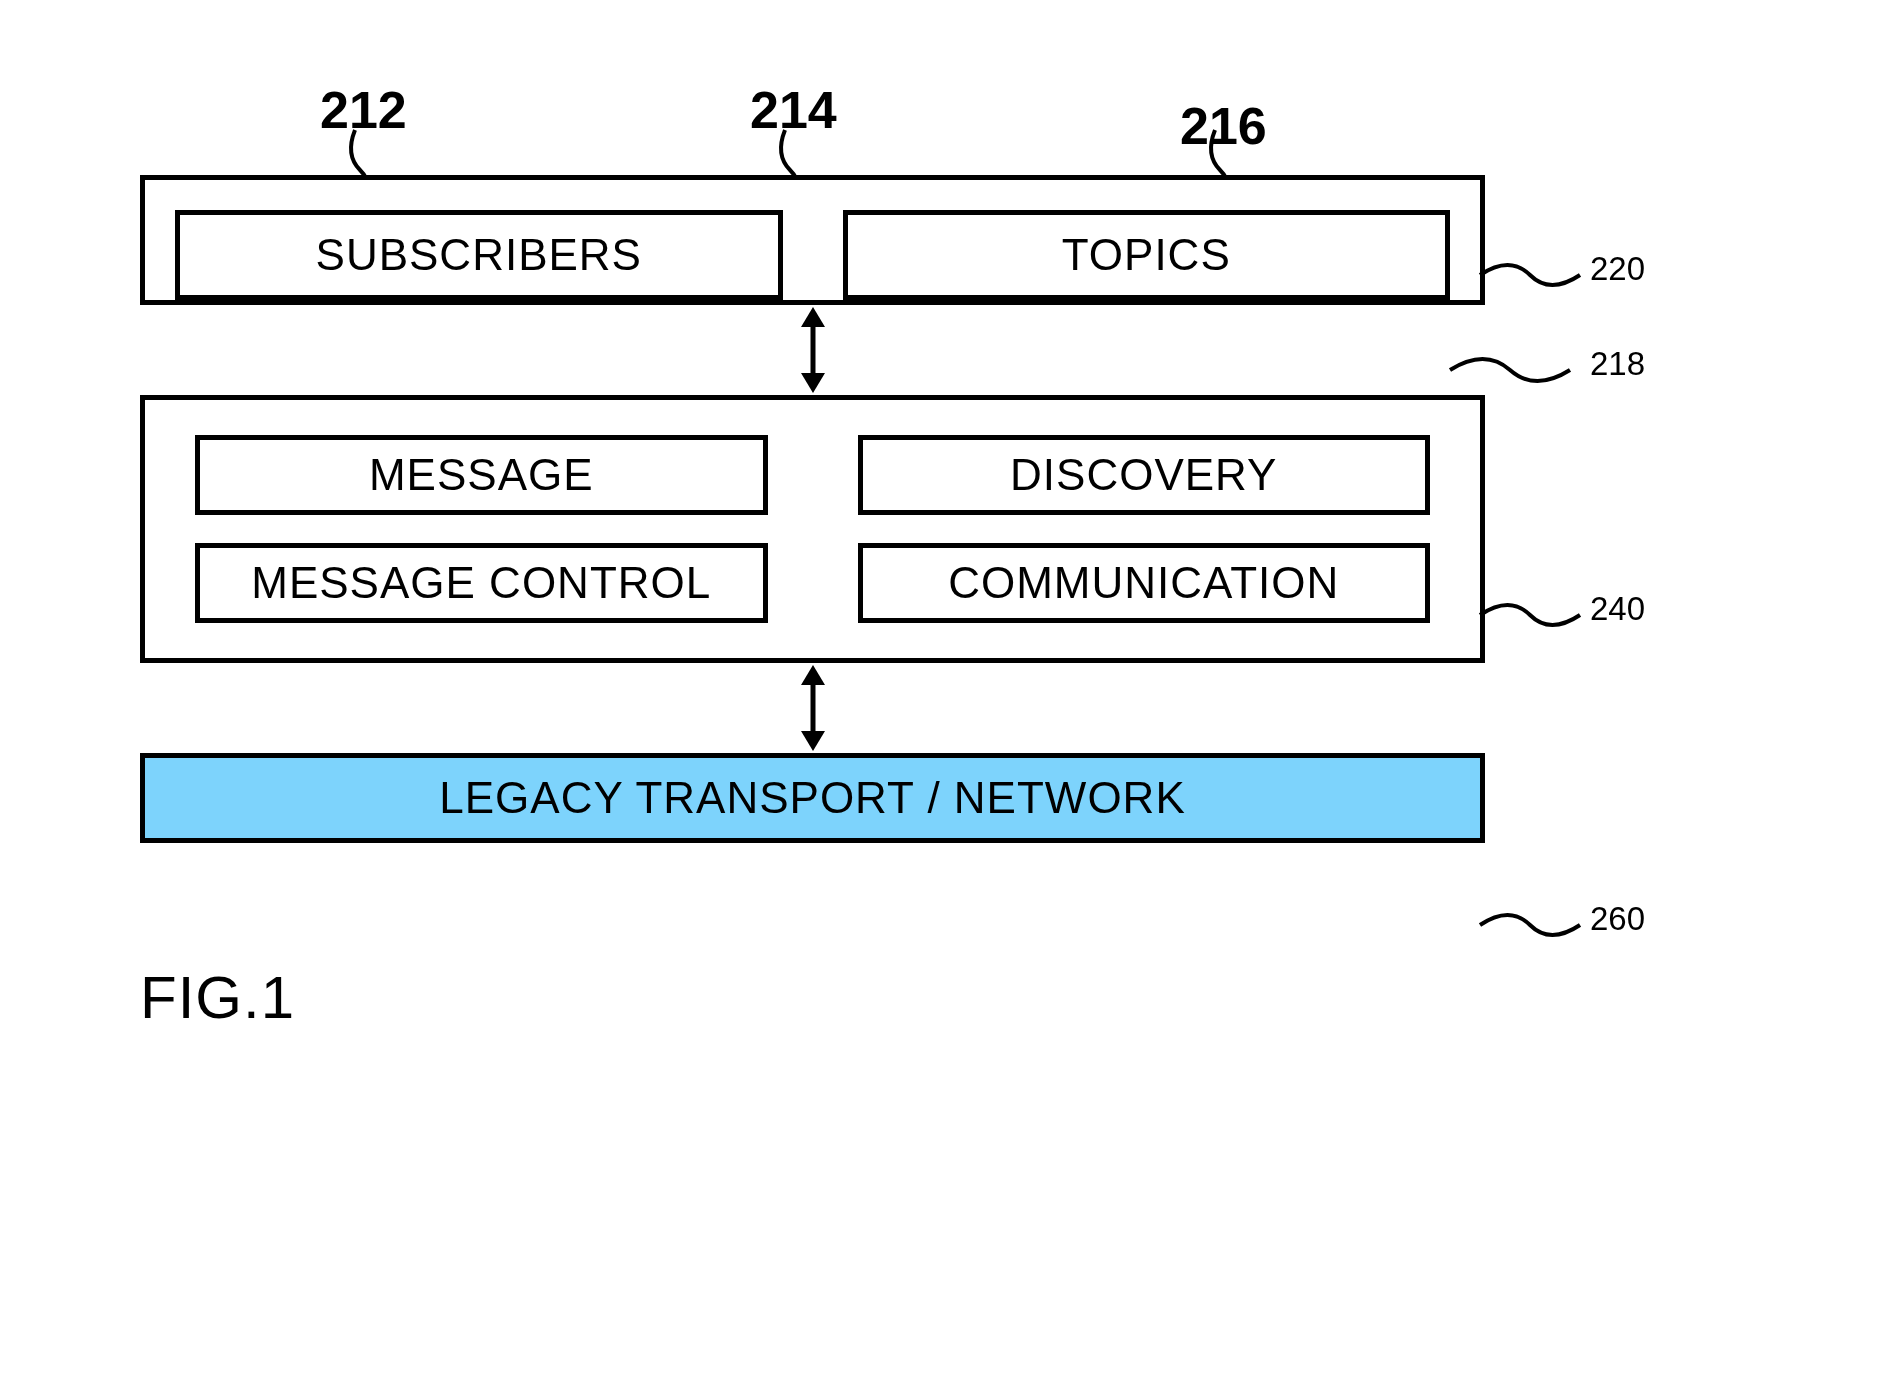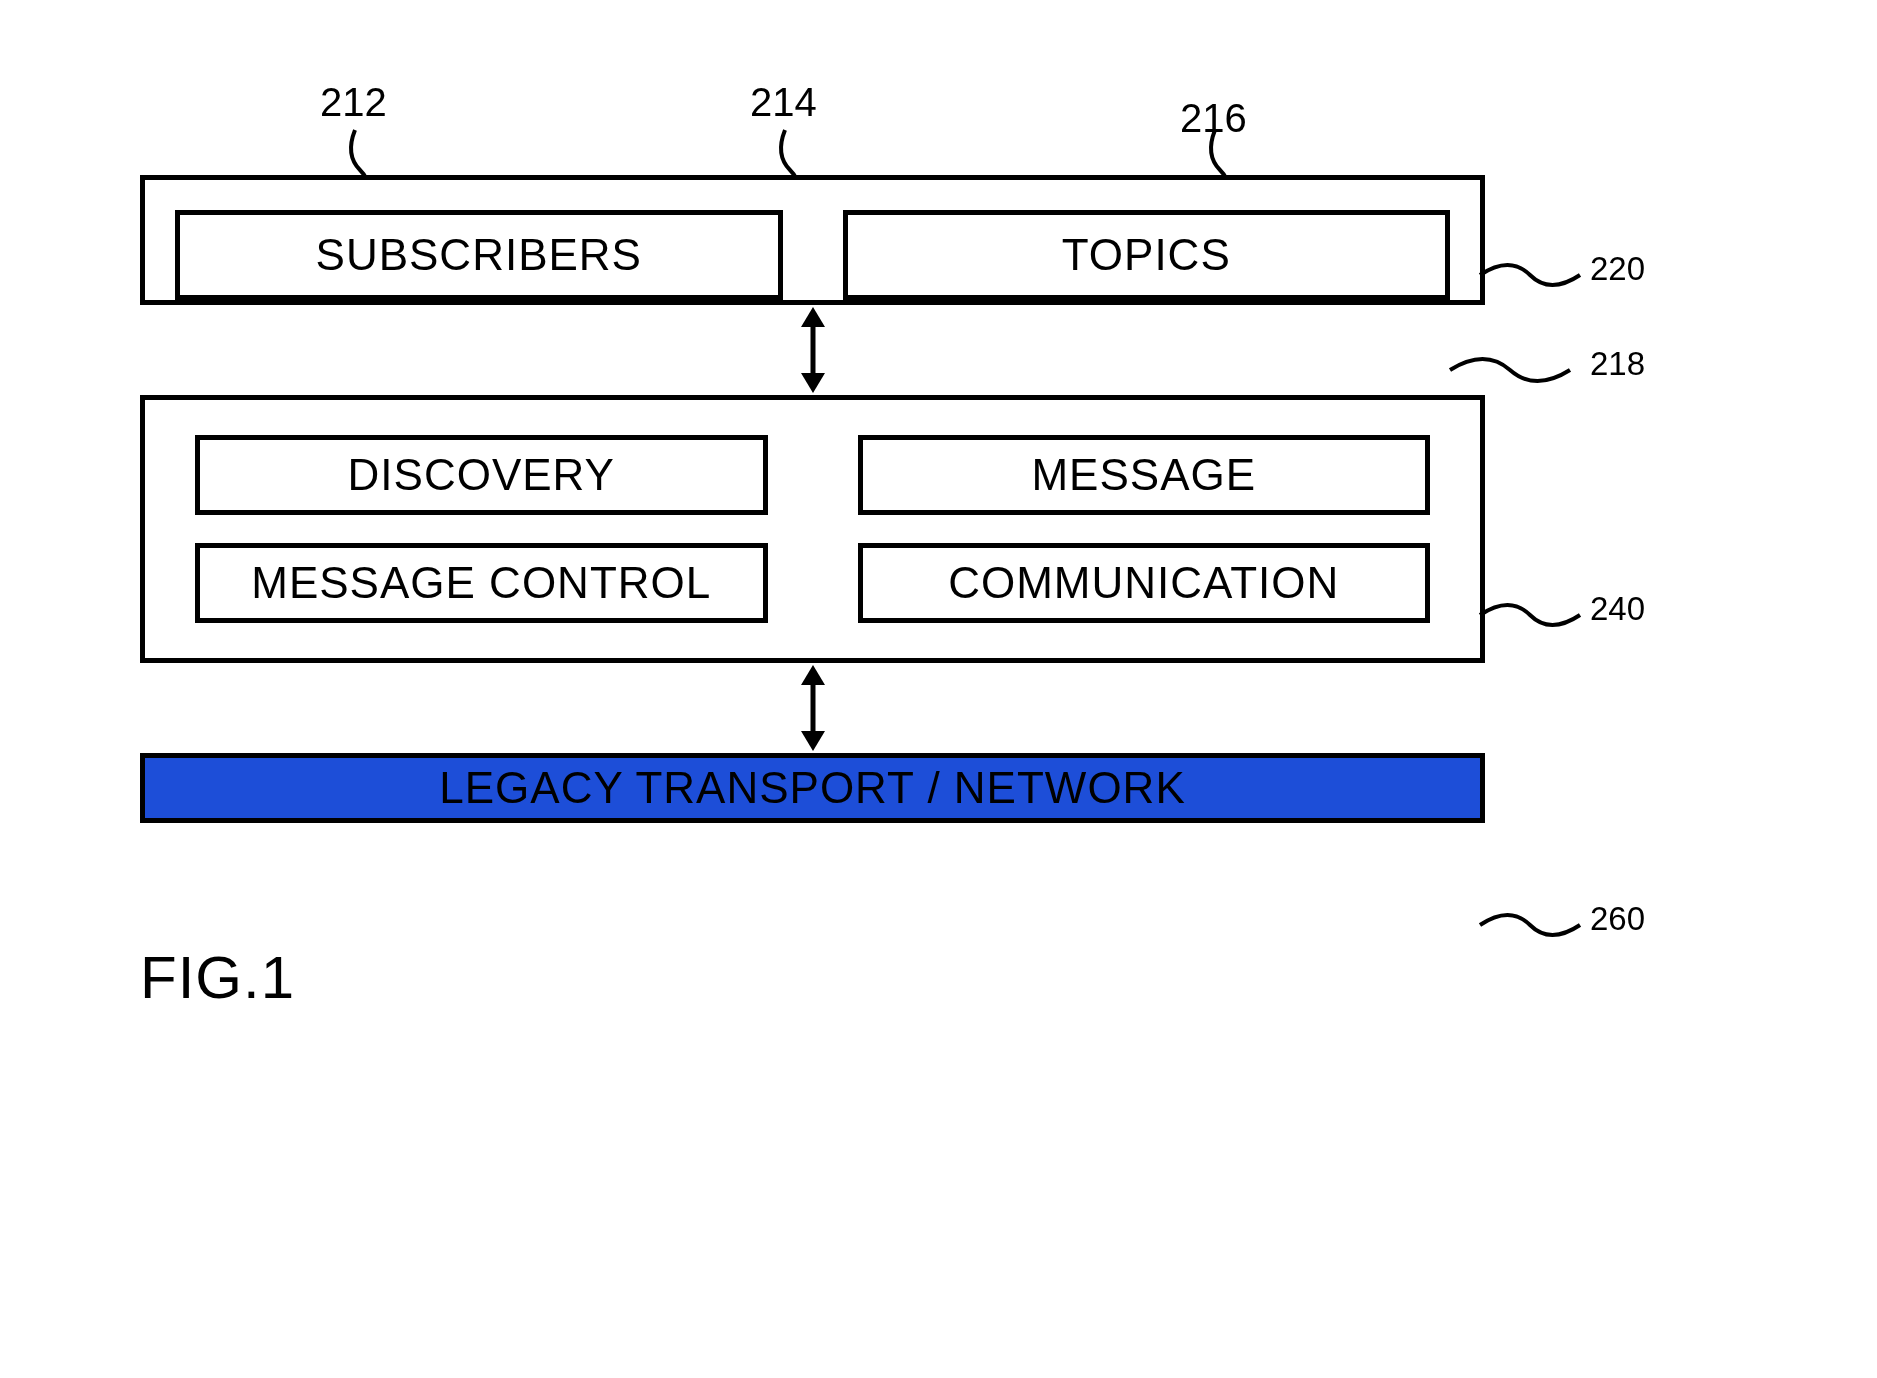--- a/index.html
+++ b/index.html
@@ -15,22 +15,22 @@
       position: relative;
     }
     .diagram-container {
       position: absolute;
       left: 140px;
       top: 80px;
       width: 1600px;
     }
     .ref-label {
       position: absolute;
-      font-size: 40px;
-      font-weight: 400;
+      font-size: 52px;
+      font-weight: 700;
       text-align: left;
     }
     .leader-svg {
       position: absolute;
       overflow: visible;
     }
     .leader-path {
       stroke: #000;
       stroke-width: 4;
       fill: none;
@@ -78,22 +78,22 @@
     }
     .middle-row:last-child {
       margin-bottom: 0;
     }
     .middle-row .inner-box {
       flex: 1;
       height: 80px;
     }
     .bottom-box {
       border: 5px solid #000;
-      background: #1d4ed8;
-      height: 70px;
+      background: #7dd3fc;
+      height: 90px;
       display: flex;
       align-items: center;
       justify-content: center;
       font-size: 44px;
       letter-spacing: 1px;
     }
     .arrow-container {
       display: flex;
       justify-content: center;
       height: 90px;
@@ -165,22 +165,22 @@
       <svg class="double-arrow">
         <line x1="20" y1="10" x2="20" y2="80" stroke="#000" stroke-width="5"></line>
         <polygon points="20,2 8,22 32,22" fill="#000"></polygon>
         <polygon points="20,88 8,68 32,68" fill="#000"></polygon>
       </svg>
     </div>
 
     <div class="outer-box box-240">
       <div class="middle-section">
         <div class="middle-row">
+          <div class="inner-box">MESSAGE</div>
           <div class="inner-box">DISCOVERY</div>
-          <div class="inner-box">MESSAGE</div>
         </div>
         <div class="middle-row">
           <div class="inner-box">MESSAGE CONTROL</div>
           <div class="inner-box">COMMUNICATION</div>
         </div>
       </div>
     </div>
 
     <svg class="leader-svg" style="left:1340px; top:410px;" width="120" height="60">
       <path class="leader-path" d="M 0 30 Q 30 10 50 30 Q 70 50 100 30"></path>

